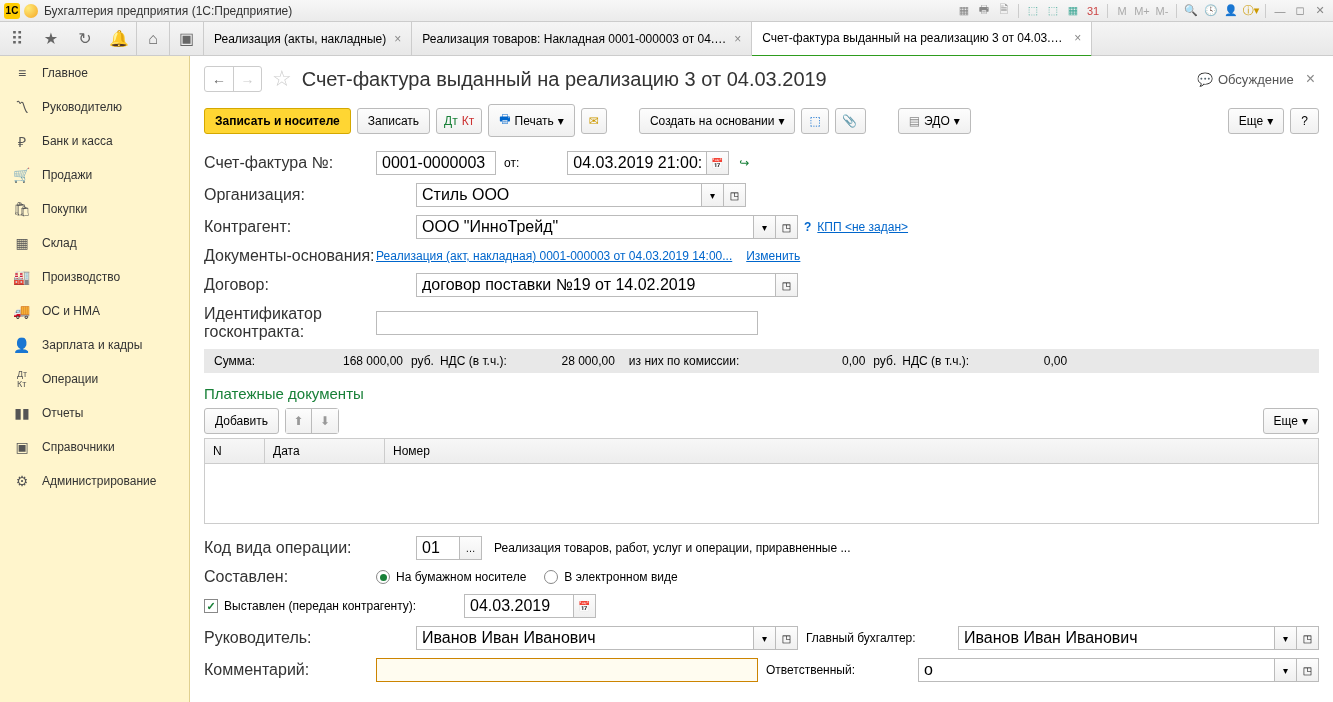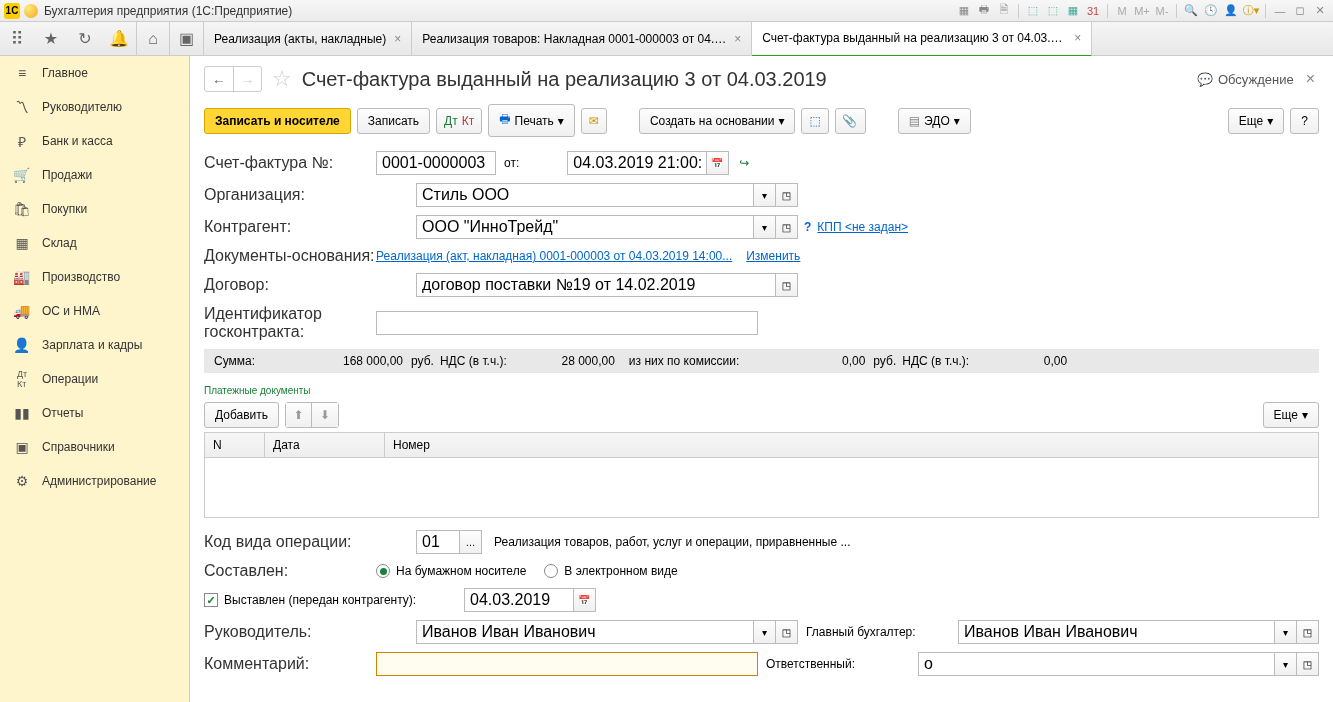--- a/index.html
+++ b/index.html
@@ -56,21 +56,21 @@
 .input-group { display: flex; margin-left: 40px; }
 .input-group .gbtn { width: 22px; height: 24px; border: 1px solid #bbb; border-left: none; display: flex; align-items: center; justify-content: center; cursor: pointer; font-size: 10px; background: linear-gradient(#fdfdfd,#f0f0f0); }
 .link { color: #0066cc; text-decoration: underline; cursor: pointer; }
 .help-q { color: #0066cc; font-weight: bold; cursor: pointer; margin: 0 6px; }
 
 
 .summary-bar { background: #e8e8e8; padding: 5px 10px; display: flex; align-items: center; margin: 4px 0 12px 0; font-size: 12px; }
 .summary-bar .sl { margin-right: 8px; }
 
 
-.section-title { color: #188038; font-size: 10px; margin-bottom: 6px; }
+.section-title { color: #188038; font-size: 15px; margin-bottom: 6px; }
 .subtoolbar { display: flex; gap: 6px; align-items: center; margin-bottom: 4px; }
 .small-icon-btn { width: 26px; height: 24px; border: 1px solid #bbb; background: linear-gradient(#fdfdfd,#f0f0f0); display: flex; align-items: center; justify-content: center; cursor: pointer; color: #999; }
 .sub-right { margin-left: auto; }
 
 
 .table-hdr { display: flex; border: 1px solid #ccc; background: linear-gradient(#f7f7f7,#ededed); }
 .th { padding: 5px 8px; border-right: 1px solid #ccc; font-size: 12px; }
 .th:last-child { border-right: none; }
 .table-body { border: 1px solid #ccc; border-top: none; height: 60px; }
 
@@ -253,21 +253,21 @@
       <div class="input-group">
         <input class="input" style="width: 140px;" value="04.03.2019 21:00:00">
         <div class="gbtn">📅</div>
       </div>
       <div style="margin-left:10px;color:#188038;cursor:pointer">↪</div>
     </div>
 
     <div class="form-row">
       <div class="form-label">Организация:</div>
       <div class="input-group">
-        <input class="input" style="width: 338px;" value="Стиль ООО">
+        <input class="input" style="width: 286px;" value="Стиль ООО">
         <div class="gbtn">▾</div>
         <div class="gbtn">◳</div>
       </div>
     </div>
 
     <div class="form-row">
       <div class="form-label">Контрагент:</div>
       <div class="input-group">
         <input class="input" style="width: 338px;" value="ООО &quot;ИнноТрейд&quot;">
         <div class="gbtn">▾</div>

